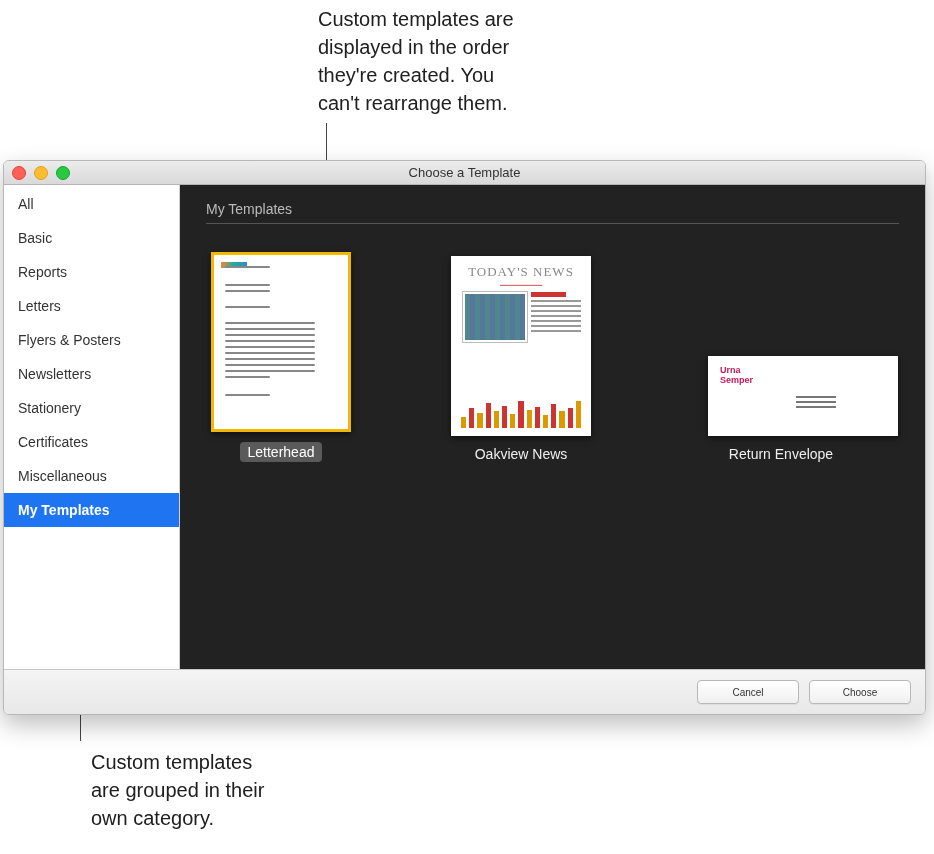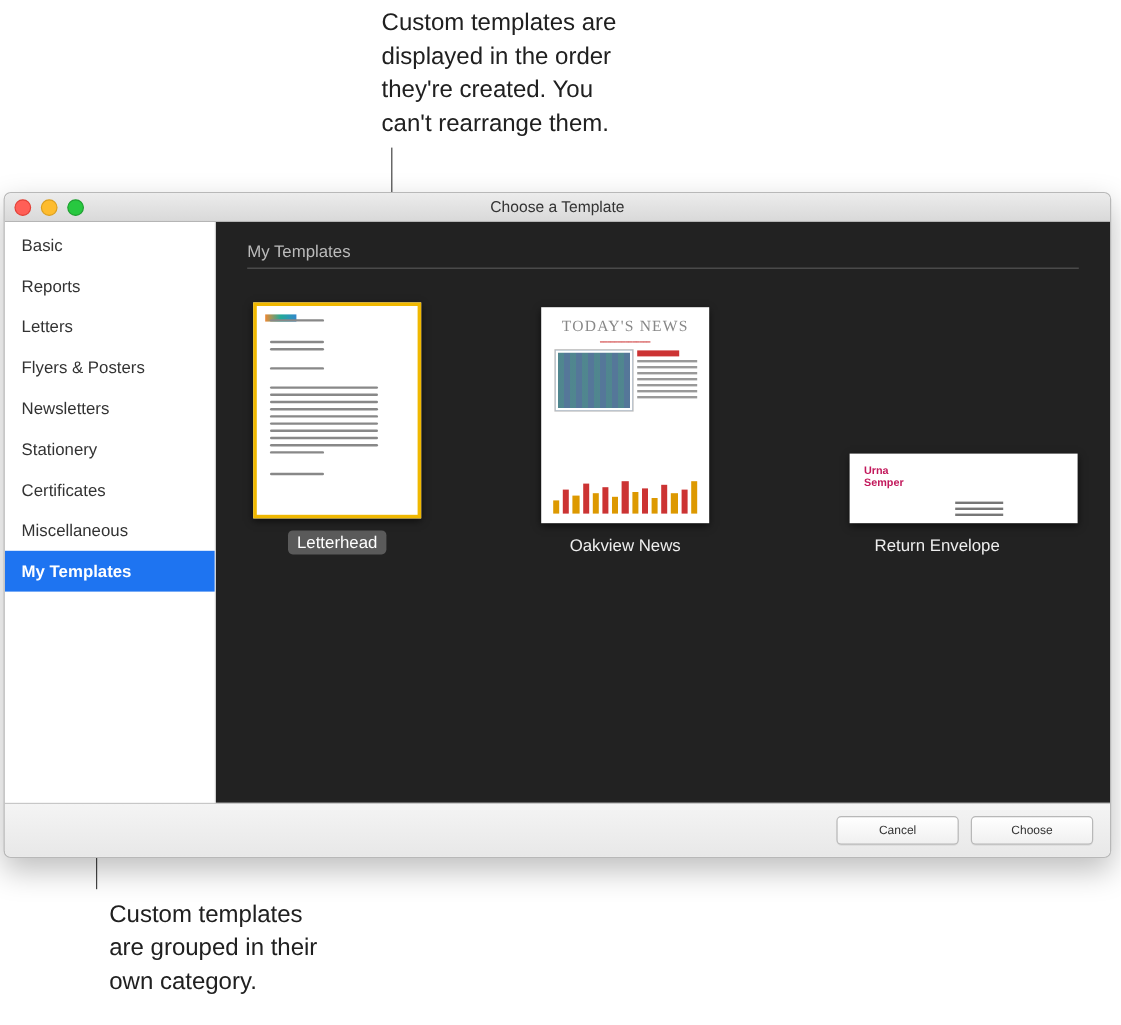--- a/index.html
+++ b/index.html
@@ -135,21 +135,21 @@
     width: 150px;
   }
   .thumb {
     background:#fff;
     box-shadow: 0 2px 6px rgba(0,0,0,.6);
     position: relative;
     overflow: hidden;
   }
   .thumb.portrait  { width:140px; height:180px; }
   .thumb.portrait.selected { outline:3px solid #f0b800; outline-offset:-3px;}
-  .thumb.envelope  { width:190px; height:58px;margin-left:44px; }
+  .thumb.envelope  { width:190px; height:80px;margin-left:44px; }
   .template.env { width:190px; }
 
   .tpl-label {
     margin-top: 10px;
     font-size: 14px;
     color: #eee;
   }
   .tpl-label.selected {
     background:#5a5a5a;
     color:#fff;
@@ -258,20 +258,21 @@
       <div class="tl red"></div>
       <div class="tl yellow"></div>
       <div class="tl green"></div>
     </div>
     <div class="title">Choose a Template</div>
   </div>
 
   <div class="body-row">
 
     <div class="sidebar">
+      <div class="side-item">All</div>
       <div class="side-item">Basic</div>
       <div class="side-item">Reports</div>
       <div class="side-item">Letters</div>
       <div class="side-item">Flyers &amp; Posters</div>
       <div class="side-item">Newsletters</div>
       <div class="side-item">Stationery</div>
       <div class="side-item">Certificates</div>
       <div class="side-item">Miscellaneous</div>
       <div class="side-item selected">My Templates</div>
     </div>

